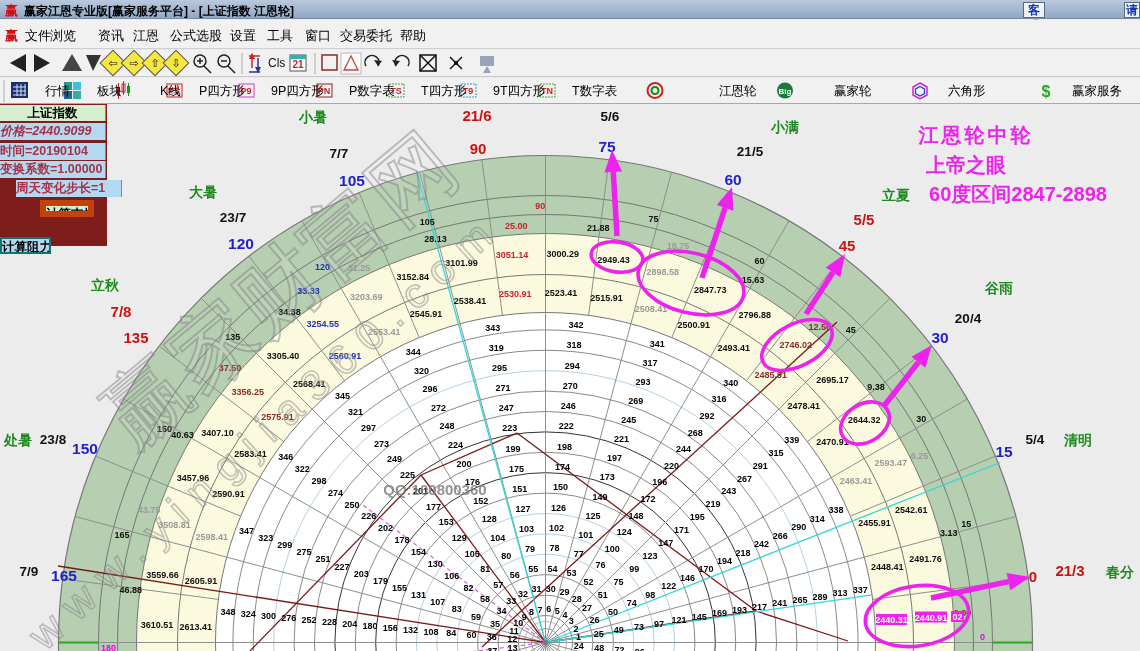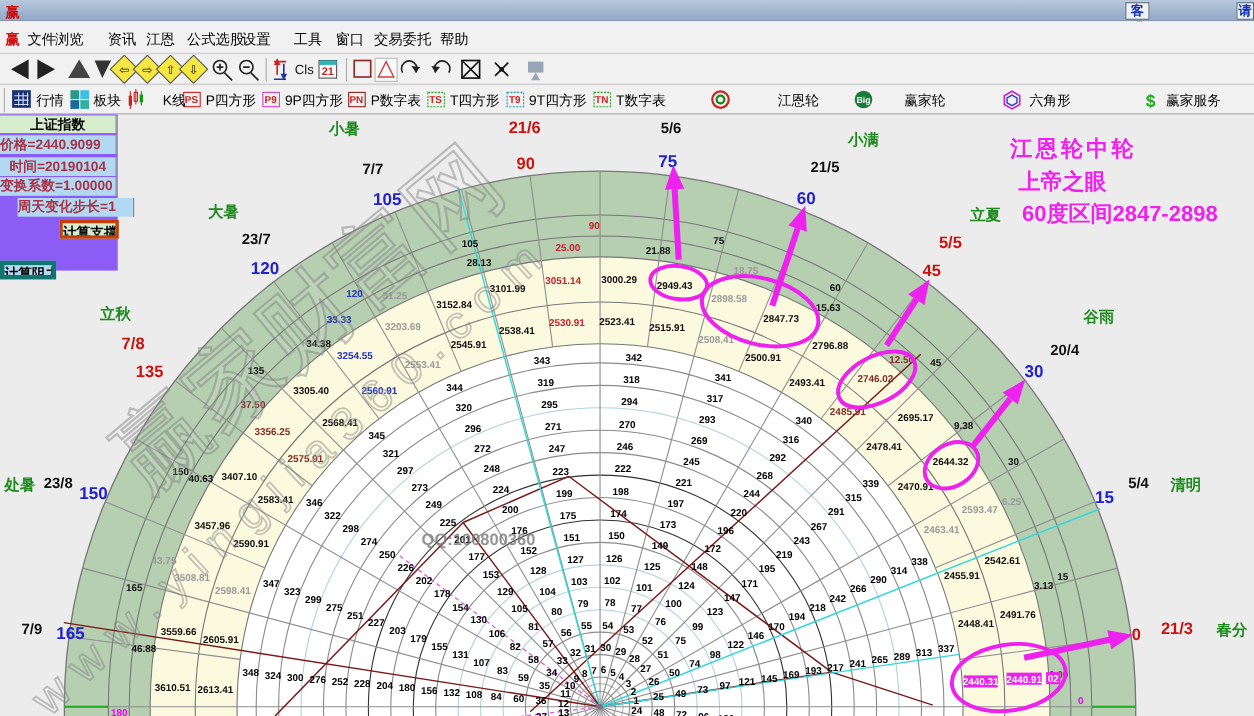--- a/index.html
+++ b/index.html
@@ -9,22 +9,22 @@
   background:linear-gradient(#b9c9de,#90a8c5); border-bottom:1px solid #7a8ca5;
   font-size:12px; color:#000; }
 #title .tt { position:absolute; left:24px; top:3px; font-weight:bold; }
 #menu { left:0; top:20px; width:1140px; height:29px; background:#f1f1f1;
   border-bottom:1px solid #cfcfcf; font-size:13px; color:#000; }
 #menu span { position:absolute; top:7px; font-weight:500; }
 #tb1 { left:0; top:50px; width:1140px; height:27px; background:#f1f1f1;
   border-bottom:1px solid #c8c8c8; }
 #tb2 { left:0; top:78px; width:1140px; height:26px; background:#f1f1f1;
   border-bottom:1px solid #a8a8a8; font-size:12.5px; }
-#tb2 span.lb { position:absolute; top:5px; color:#000; }
-#panel { left:0; top:104px; width:107px; height:142px; background:#8b5cf6; z-index:5; }
+#tb2 span.lb { position:absolute; top:5px; color:#000;margin-left:12px; }
+#panel { left:0; top:104px; width:107px; height:142px; background:#7f1d1d; z-index:5; }
 .prow { position:absolute; left:0; width:106px; height:17px; font-size:12.5px;
   font-weight:bold; color:#a93246; white-space:nowrap; overflow:hidden;
   border-right:1px solid #888; line-height:17px; }
 .bluebg { background:#b3d9f2; }
 .greenbg { background:#d6eece; }
 .kf { position:absolute; top:2px; height:16px; background:#f0f4f8;
   border:1px solid #5a6a7a; color:#1133bb; font-size:12px; font-weight:bold;
   text-align:center; line-height:15px; }
 svg text { font-family:"Liberation Sans", sans-serif; }
 </style></head>
@@ -450,32 +450,33 @@
 <rect x="876" y="614" width="31" height="11" fill="#ee22ee"></rect>
 <text x="891.5" y="623.0" font-size="9" fill="#ffffff" font-weight="bold" text-anchor="middle">2440.31</text>
 <rect x="915" y="611.5" width="32" height="11" fill="#ee22ee"></rect>
 <text x="931.0" y="620.5" font-size="9" fill="#ffffff" font-weight="bold" text-anchor="middle">2440.91</text>
 <rect x="951" y="611" width="13" height="11" fill="#ee22ee"></rect>
 <text x="957.5" y="620.0" font-size="9" fill="#ffffff" font-weight="bold" text-anchor="middle">02</text>
 </svg>
 
 <div id="title" class="abs">
   <span class="abs" style="left:5px;top:2px;color:#cc1111;font-weight:bold;font-size:13px">赢</span>
+  <span class="tt">赢家江恩专业版[赢家服务平台] - [上证指数 江恩轮]</span>
   <span class="kf" style="left:1023px;width:22px">客服</span>
   <span class="kf" style="left:1124px;width:16px">请</span>
 </div>
 
 <div id="menu" class="abs">
   <span style="left:5px;color:#cc1111;font-weight:bold">赢</span>
   <span style="left:25px">文件</span>
     <span style="left:50px">浏览</span>
   <span style="left:98px">资讯</span>
     <span style="left:133px">江恩</span>
   <span style="left:170px">公式选股</span>
-    <span style="left:220px">设置</span>
+    <span style="left:230px">设置</span>
   <span style="left:267px">工具</span>
     <span style="left:305px">窗口</span>
   <span style="left:340px">交易委托</span>
     <span style="left:400px">帮助</span>
 </div>
 
 <div id="tb1" class="abs">
 <svg width="1140" height="27">
   <g fill="#222">
     <polygon points="10,13 26,4 26,22"></polygon>
@@ -610,19 +611,19 @@
   <span class="lb" style="left:481px">9T四方形</span>
   <span class="lb" style="left:560px">T数字表</span>
   <span class="lb" style="left:707px">江恩轮</span>
   <span class="lb" style="left:822px">赢家轮</span>
   <span class="lb" style="left:936px">六角形</span>
   <span class="lb" style="left:1060px">赢家服务</span>
 </div>
 
 <div id="panel" class="abs">
   <div class="prow greenbg" style="top:1px;height:16px;color:#000;text-align:center;">上证指数</div>
-  <div class="prow bluebg" style="top:19px;">价格=2440.9099</div>
-  <div class="prow bluebg" style="top:39px;text-align:center;">时间=20190104</div>
+  <div class="prow bluebg" style="top:19px;font-style:italic;">价格=2440.9099</div>
+  <div class="prow bluebg" style="top:39px;">时间=20190104</div>
   <div class="prow bluebg" style="top:57px;">变换系数=1.00000</div>
   <div class="prow bluebg" style="top:76px;margin-left:16px;">周天变化步长=1</div>
-  <div class="prow bluebg" style="top:96px;width:51px;color:#000;text-align:center;border:4px solid #0f766e;margin-top:37px;">计算阻力</div>
-  <div class="prow greenbg" style="top:96px;left:54px;width:54px;color:#000;text-align:right;border:3px solid #c2410c;">计算支撑</div>
+  <div class="prow bluebg" style="top:96px;width:51px;color:#000;text-align:center;border:2px solid #0f766e;margin-top:37px;">计算阻力</div>
+  <div class="prow greenbg" style="top:96px;left:40px;width:54px;color:#000;text-align:right;border:6px solid #c2410c;">计算支撑</div>
 </div>
 
 </body></html>

